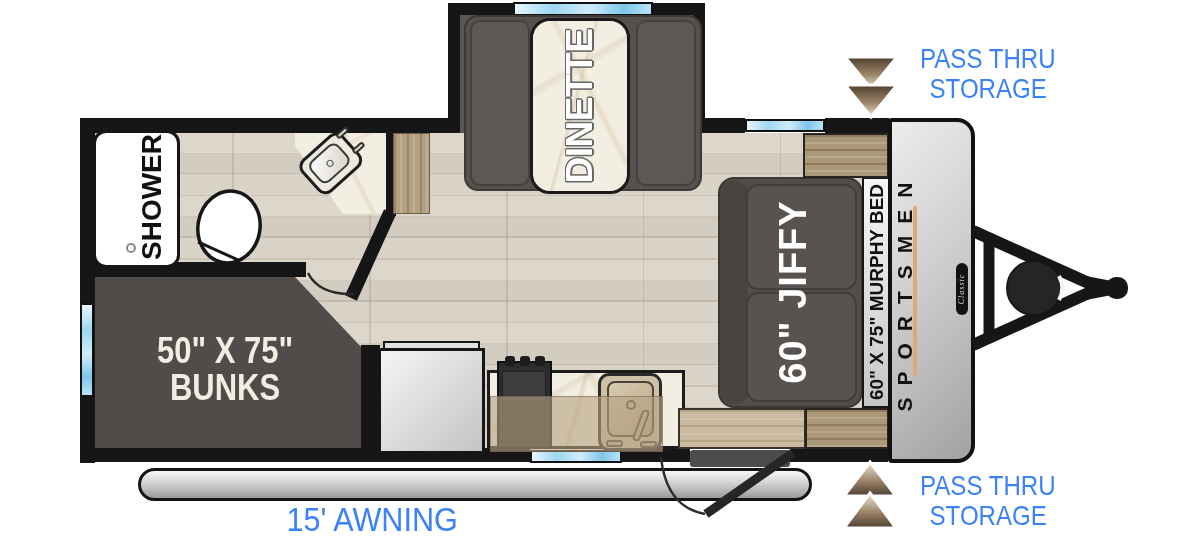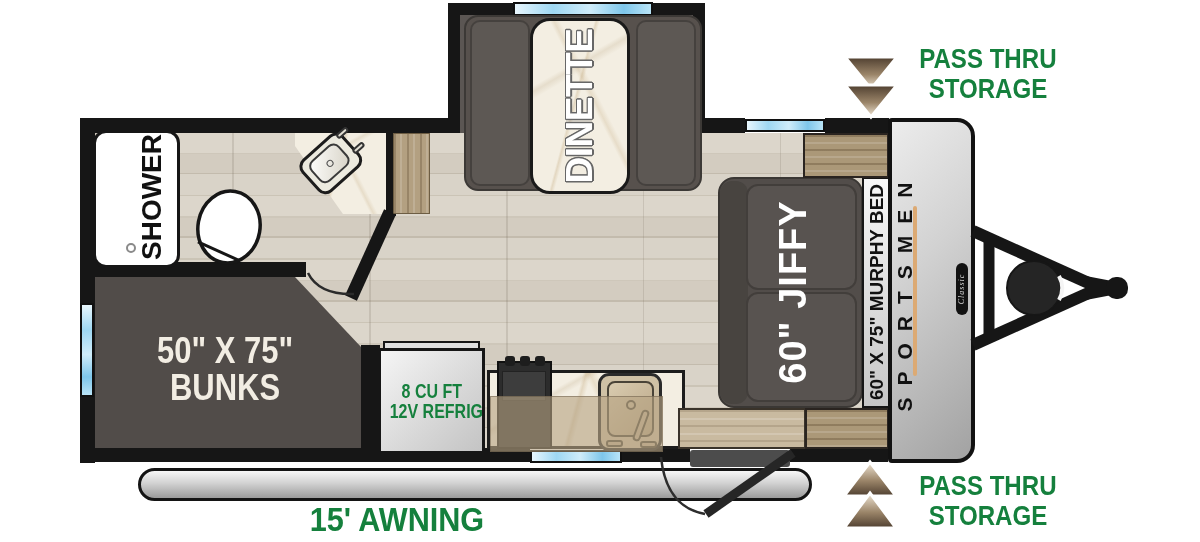--- a/index.html
+++ b/index.html
@@ -23,21 +23,21 @@
   .wood-h-dark{background-color:#ab9878;
     background-image:repeating-linear-gradient(180deg, rgba(80,60,35,.30) 0 2px, transparent 2px 7px,
       rgba(255,255,255,.15) 7px 9px, transparent 9px 14px);}
   .wood-h-light{background-color:#c9baa0;
     background-image:repeating-linear-gradient(180deg, rgba(100,80,55,.20) 0 2px, transparent 2px 8px,
       rgba(255,255,255,.18) 8px 10px, transparent 10px 15px);}
   .window-h{background:linear-gradient(90deg,#e8f6fd 0%,#9ed7f2 28%,#cfecfa 55%,#7ec6ea 80%,#b9e4f7 100%);
     border:2px solid #101010;}
   .window-v{background:linear-gradient(180deg,#e8f6fd 0%,#9ed7f2 28%,#cfecfa 55%,#7ec6ea 80%,#b9e4f7 100%);
     border:2px solid #101010;}
-  .lbl{color:#15803d;font-weight:700;line-height:1.05;}
+  .lbl{color:#3b82f6;font-weight:400;line-height:1.05;}
   .lbl-light{color:#f2ede3;font-weight:700;}
   .cond{display:inline-block;transform:scaleX(.86);transform-origin:center;white-space:nowrap;}
   .vtext{position:absolute;white-space:nowrap;font-weight:700;
          transform:translate(-50%,-50%) rotate(-90deg);}
   .outline-gray{text-shadow:-1.5px 0 #676767,1.5px 0 #676767,0 -1.5px #676767,0 1.5px #676767,
     -1px -1px #676767,1px 1px #676767,-1px 1px #676767,1px -1px #676767;}
   .outline-dk{text-shadow:-1.3px 0 #4c4c4c,1.3px 0 #4c4c4c,0 -1.3px #4c4c4c,0 1.3px #4c4c4c,
     -1px -1px #4c4c4c,1px 1px #4c4c4c,-1px 1px #4c4c4c,1px -1px #4c4c4c;}
   .svg-overlay{position:absolute;left:0;top:0;pointer-events:none;}
 </style>
@@ -107,24 +107,20 @@
               clip-path:polygon(0 0,74.9% 0,100% 41.5%,100% 100%,0 100%);"></div>
   <div class="abs lbl-light" style="left:100px;top:332px;width:250px;text-align:center;font-size:36px;line-height:37px;">
     <span class="cond">50" X 75"</span><br>
     <span class="cond">BUNKS</span>
   </div>
   <div class="abs wall" style="left:361px;top:345px;width:19px;height:117px;"></div>
 
   <div class="abs" style="left:383px;top:341px;width:97px;height:9px;background:#e0e0e0;border:2px solid #161616;"></div>
   <div class="abs" style="left:378px;top:348px;width:107px;height:106px;border:3px solid #161616;
               background:linear-gradient(135deg,#f5f5f5,#d7d7d7 60%,#c4c4c4);"></div>
-  <div class="abs lbl" style="left:378px;top:381px;width:107px;text-align:center;font-size:20px;line-height:20px;">
-    <span class="cond" style="transform:scaleX(.8);">8 CU FT</span><br>
-    <span class="cond" style="transform:scaleX(.8);">12V REFRIG</span>
-  </div>
 
   <div class="abs marble" style="left:487px;top:370px;width:198px;height:79px;border:3px solid #1c1c1c;"></div>
 
   <div class="abs" style="left:497px;top:361px;width:55px;height:88px;background:#2c2c2c;border:2px solid #111;"></div>
   <div class="abs" style="left:505px;top:356px;width:10px;height:10px;background:#1d1d1d;border-radius:3px;"></div>
   <div class="abs" style="left:520px;top:356px;width:10px;height:10px;background:#1d1d1d;border-radius:3px;"></div>
   <div class="abs" style="left:535px;top:356px;width:10px;height:10px;background:#1d1d1d;border-radius:3px;"></div>
   <div class="abs" style="left:502px;top:371px;width:44px;height:30px;background:#3d3d3d;border:1px solid #222;"></div>
 
   <div class="abs" style="left:598px;top:373px;width:64px;height:78px;background:#cfc1a5;
@@ -165,21 +161,21 @@
   <div class="vtext" style="left:905px;top:291px;font-size:21px;letter-spacing:12px;color:#111;">SPORTSMEN</div>
   <div class="abs" style="left:913px;top:206px;width:4px;height:170px;background:#dcaa74;border-radius:2px;"></div>
   <div class="abs" style="left:936px;top:283px;width:52px;height:12px;background:#121212;border-radius:6px;
               transform:rotate(-90deg);text-align:center;">
     <span style="font-size:8px;font-style:italic;color:#d8d8d8;letter-spacing:1px;
                  font-family:'Liberation Serif',serif;line-height:12px;display:block;">Classic</span>
   </div>
 
   <div class="abs" style="left:138px;top:468px;width:674px;height:33px;border:3px solid #141414;border-radius:18px;
               background:linear-gradient(180deg,#f7f7f7 0%,#d2d2d2 45%,#9b9b9b 100%);"></div>
-  <div class="abs lbl" style="left:277px;top:502px;width:240px;text-align:center;font-size:34px;">
+  <div class="abs lbl" style="left:277px;top:502px;width:240px;text-align:left;font-size:34px;">
     <span class="cond" style="transform:scaleX(.9);">15' AWNING</span>
   </div>
 
   <div class="abs lbl" style="left:893px;top:44px;width:190px;text-align:center;font-size:28px;line-height:30px;">
     <span class="cond">PASS THRU</span><br>
     <span class="cond">STORAGE</span>
   </div>
   <div class="abs lbl" style="left:893px;top:471px;width:190px;text-align:center;font-size:28px;line-height:30px;">
     <span class="cond">PASS THRU</span><br>
     <span class="cond">STORAGE</span>

